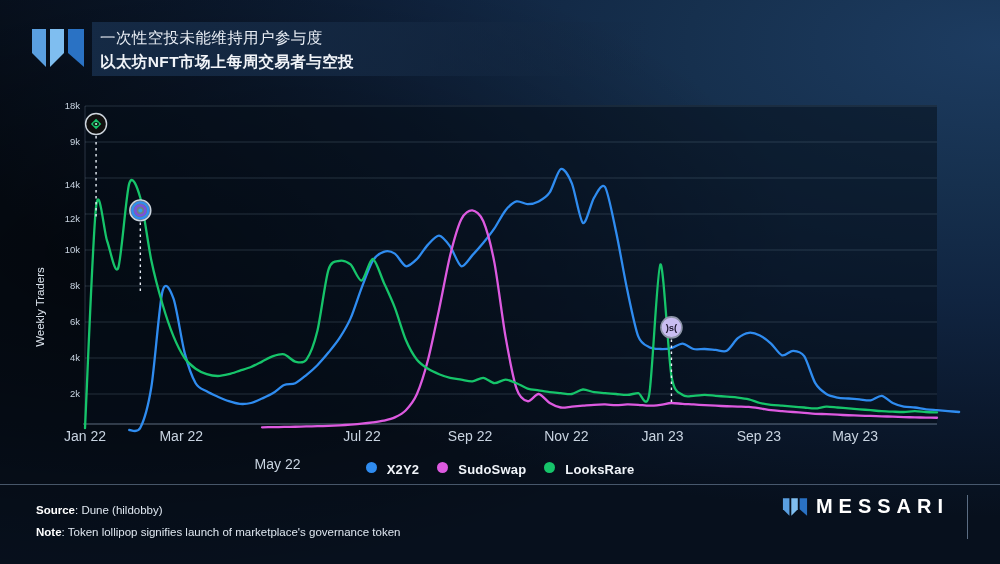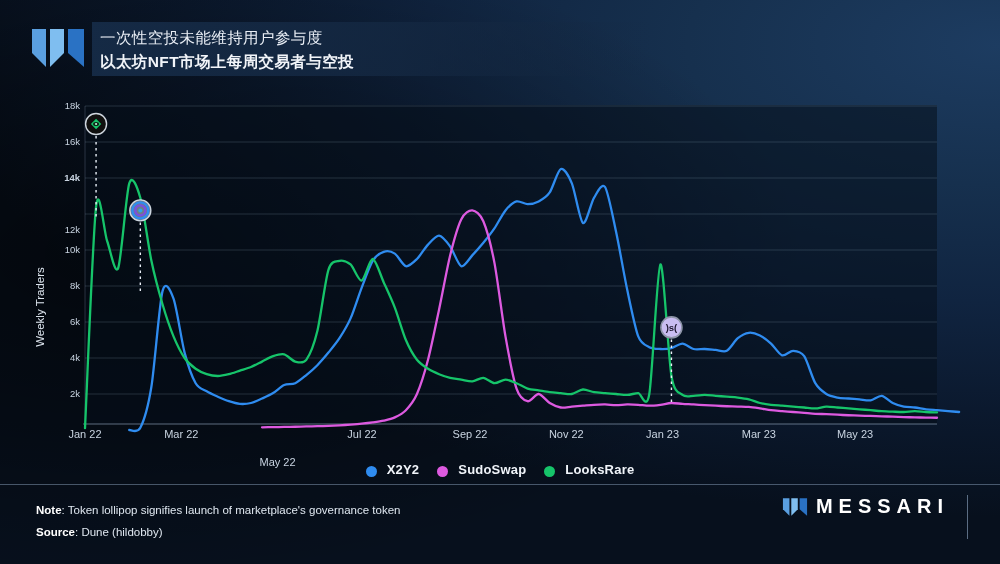--- a/index.html
+++ b/index.html
@@ -41,32 +41,32 @@
   .ylabel{
     position:absolute;left:40px;top:215px;transform:translate(-50%,-50%) rotate(-90deg);
     transform-origin:center;color:#dde5ee;font-size:11.5px;white-space:nowrap;font-weight:400;
   }
   .ytick{
     position:absolute;right:0;width:46px;text-align:right;
     color:#c9d4e1;font-size:9.5px;line-height:10px;
   }
   .ytick-holder{position:absolute;left:20px;top:0;width:60px;height:362px;}
   .xtick{
-    position:absolute;top:0;color:#c9d4e1;font-size:11px;white-space:nowrap;
+    position:absolute;top:0;color:#c9d4e1;font-size:14px;white-space:nowrap;
     transform:translateX(-50%);
   }
   .xtick-holder{position:absolute;left:0;top:336px;width:1000px;height:20px;}
   svg.plot{position:absolute;left:0;top:0;width:1000px;height:362px;overflow:visible;}
 
   
   .legend{
     position:absolute;left:0;top:458px;width:1000px;height:22px;
     display:flex;justify-content:center;align-items:center;gap:18px;
   }
-  .legend-item{display:flex;align-items:flex-end;gap:10px;}
+  .legend-item{display:flex;align-items:flex-start;gap:10px;}
   .legend-dot{width:11px;height:11px;border-radius:50%;display:block;}
   .legend-label{color:#f0f4f9;font-size:13px;font-weight:700;letter-spacing:.2px;}
 
   
   .footer{
     position:absolute;left:0;top:484px;width:1000px;height:80px;
     border-top:1px solid rgba(150,175,205,.45);
   }
   .foot-left{position:absolute;left:36px;top:14px;}
   .foot-line{color:#dfe7f0;font-size:11.5px;line-height:22px;}
@@ -99,23 +99,23 @@
   </div>
 
   <div class="chart-wrap">
     <div class="ylabel">Weekly Traders</div>
     <div class="ytick-holder">
         <div class="ytick" style="top: 297px;">2k</div>
         <div class="ytick" style="top: 261px;">4k</div>
         <div class="ytick" style="top: 225px;">6k</div>
         <div class="ytick" style="top: 189px;">8k</div>
         <div class="ytick" style="top: 153px;">10k</div>
-        <div class="ytick" style="top: 133px; text-align: right;">12k</div>
-        <div class="ytick" style="top: 81px; font-weight: bold;">14k</div>
-        <div class="ytick" style="top: 45px;">16k</div>
+        <div class="ytick" style="top: 122px; text-align: right;">12k</div>
+        <div class="ytick" style="top: 88px;">14k</div>
+        <div class="ytick" style="top: 45px;">9k</div>
         <div class="ytick" style="top: 9px; text-align: right;">18k</div>
       </div>
     <svg class="plot" id="plot">
         <rect x="85" y="13" width="852" height="319" fill="rgba(6,14,26,0.55)"></rect>
         <line x1="85" x2="937" y1="302" y2="302" stroke="rgba(150,172,198,0.22)" stroke-width="1"></line>
         <line x1="85" x2="937" y1="266" y2="266" stroke="rgba(150,172,198,0.22)" stroke-width="1"></line>
         <line x1="85" x2="937" y1="229.99999999999997" y2="229.99999999999997" stroke="rgba(150,172,198,0.22)" stroke-width="1"></line>
         <line x1="85" x2="937" y1="194" y2="194" stroke="rgba(150,172,198,0.22)" stroke-width="1"></line>
         <line x1="85" x2="937" y1="158" y2="158" stroke="rgba(150,172,198,0.22)" stroke-width="1"></line>
         <line x1="85" x2="937" y1="121.99999999999999" y2="121.99999999999999" stroke="rgba(150,172,198,0.22)" stroke-width="1"></line>
@@ -148,21 +148,21 @@
         </g>
       </svg>
     <div class="xtick-holder">
         <div class="xtick" style="left: 85px;">Jan 22</div>
         <div class="xtick" style="left: 181.265px;">Mar 22</div>
         <div class="xtick" style="left: 277.53px; margin-top: 28px;">May 22</div>
         <div class="xtick" style="left: 362px;">Jul 22</div>
         <div class="xtick" style="left: 470.06px;">Sep 22</div>
         <div class="xtick" style="left: 566.325px;">Nov 22</div>
         <div class="xtick" style="left: 662.59px;">Jan 23</div>
-        <div class="xtick" style="left: 758.855px;">Mar 23</div>
+        <div class="xtick" style="left: 758.855px;">Sep 23</div>
         <div class="xtick" style="left: 855.119px;">May 23</div>
       </div>
   </div>
 
   <div class="legend" id="legend">
       <div class="legend-item">
         <span class="legend-dot" style="background: rgb(47, 140, 240);"></span>
         <span class="legend-label">X2Y2</span>
       </div>
       <div class="legend-item">
@@ -170,22 +170,22 @@
         <span class="legend-label">SudoSwap</span>
       </div>
       <div class="legend-item">
         <span class="legend-dot" style="background: rgb(22, 196, 106);"></span>
         <span class="legend-label">LooksRare</span>
       </div>
     </div>
 
   <div class="footer">
     <div class="foot-left">
+      <div class="foot-line"><b>Source</b><span>: Dune (hildobby)</span></div>
       <div class="foot-line"><b>Note</b><span>: Token lollipop signifies launch of marketplace's governance token</span></div>
-      <div class="foot-line"><b>Source</b><span>: Dune (hildobby)</span></div>
     </div>
     <div class="foot-right">
       <div class="messari-logo">
         <svg width="26" height="22" viewBox="0 0 56 42">
           <polygon points="2,2 16,2 16,40 2,26" fill="#5a9fe0"></polygon>
           <polygon points="20,2 34,2 34,26 20,40" fill="#7fbef0"></polygon>
           <polygon points="38,2 54,2 54,40 38,26" fill="#2a72c4"></polygon>
         </svg>
         <span class="messari-word">MESSARI</span>
       </div>

